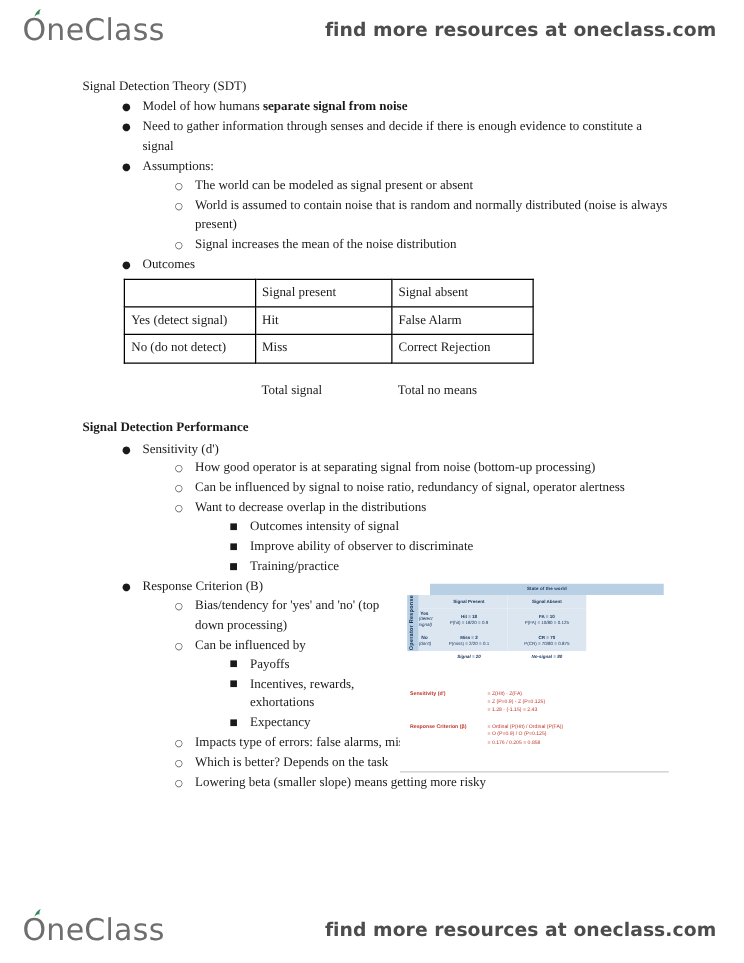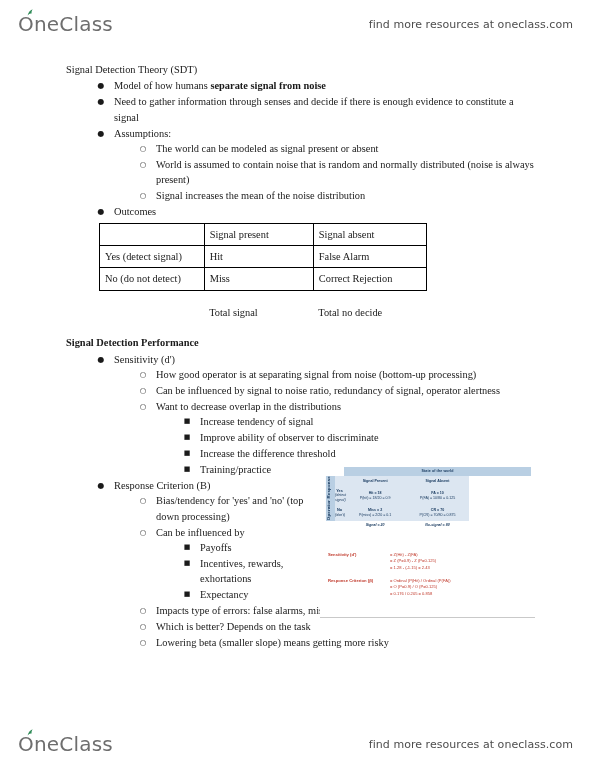--- a/index.html
+++ b/index.html
@@ -31,38 +31,39 @@
   .brand-bar.top { top: 4px; }
   .brand-bar.bottom { top: 724px; }
 
   .logo {
     display: flex;
     align-items: flex-end;
     position: relative;
   }
   .logo-text {
     font-family: "DejaVu Sans", sans-serif;
-    font-size: 20px;
+    font-size: 24px;
     font-weight: 400;
     color: #6e6e6e;
     letter-spacing: 0.2px;
     line-height: 1;
   }
   .logo-leaf {
     position: absolute;
     left: 9px;
     top: -5px;
     width: 9px;
     height: 7px;
   }
   .tagline {
     font-family: "DejaVu Sans", sans-serif;
-    font-size: 11px;
+    font-size: 15px;
     color: #4d4d4d;
     letter-spacing: 0.05px;
+    font-weight: bold;
   }
 
   
   .note {
     position: absolute;
     left: 66px;
     top: 62px;
     width: 468px;
     font-size: 10.4px;
     line-height: 15.4px;
@@ -289,21 +290,21 @@
         <td class="c2">False Alarm</td>
       </tr>
       <tr>
         <td class="c0">No (do not detect)</td>
         <td class="c1">Miss</td>
         <td class="c2">Correct Rejection</td>
       </tr>
       <tr class="totals">
         <td class="c0"></td>
         <td class="c1">Total signal</td>
-        <td class="c2">Total no decide</td>
+        <td class="c2">Total no means</td>
       </tr>
     </tbody>
       </table>
   </div>
 
   <p class="section-title spaced">Signal Detection Performance</p>
 
   <ul class="lvl1">
     <li>
       <span class="bullet">●</span>
@@ -316,29 +317,28 @@
         <li>
           <span class="bullet">○</span>
           <span class="txt">Can be influenced by signal to noise ratio, redundancy of signal, operator alertness</span>
         </li>
         <li>
           <span class="bullet">○</span>
           <span class="txt">Want to decrease overlap in the distributions</span>
           <ul class="lvl3">
             <li>
               <span class="bullet">■</span>
-              <span class="txt">Increase tendency of signal</span>
+              <span class="txt">Outcomes intensity of signal</span>
             </li>
             <li>
               <span class="bullet">■</span>
               <span class="txt">Improve ability of observer to discriminate</span>
             </li>
             <li style="width:150px">
               <span class="bullet">■</span>
-              <span class="txt">Increase the difference threshold</span>
             </li>
             <li>
               <span class="bullet">■</span>
               <span class="txt">Training/practice</span>
             </li>
           </ul>
         </li>
       </ul>
     </li>
 

